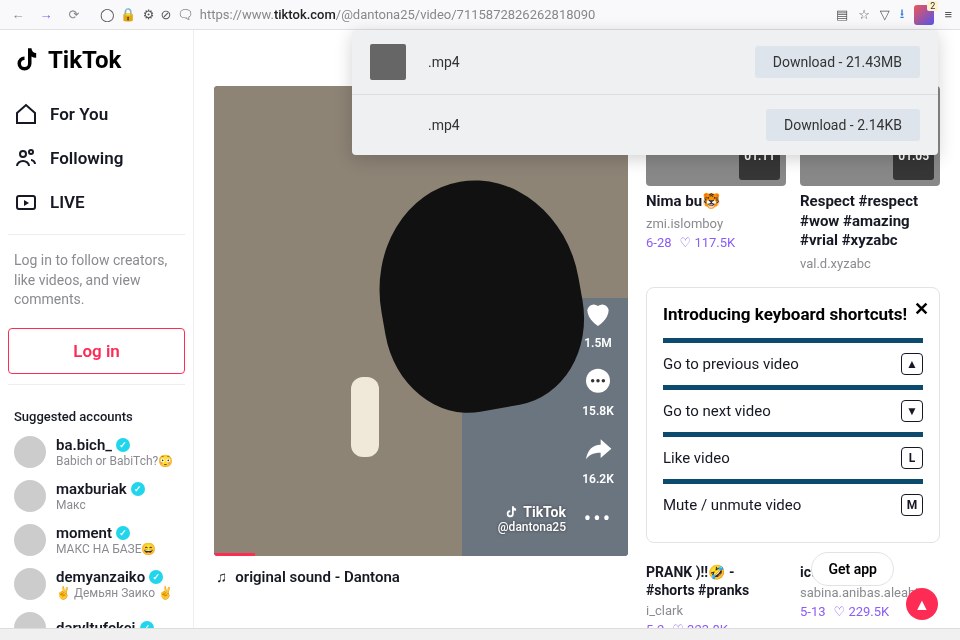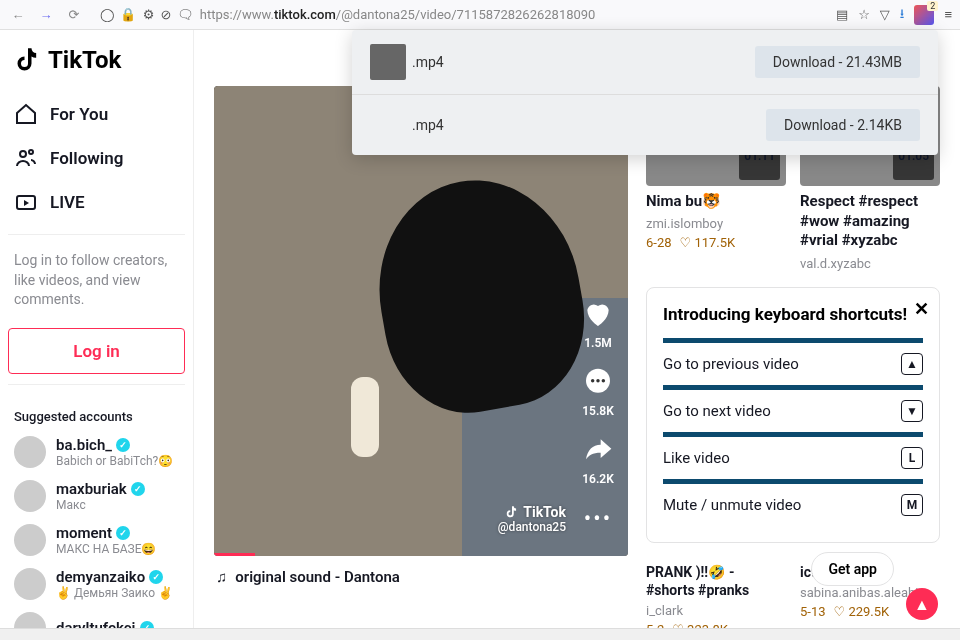--- a/index.html
+++ b/index.html
@@ -44,40 +44,40 @@
 .action-btn .circ { width: 40px; height: 40px; display: flex; align-items: center; justify-content: center; }
 .action-btn .cnt { font-size: 12px; font-weight: 600; }
 .watermark { position: absolute; right: 62px; bottom: 22px; color: #fff; font-size: 14px; font-weight: 700; text-shadow: 0 0 3px rgba(0,0,0,.5); display: flex; flex-direction: column; align-items: flex-end; }
 .progress { position: absolute; left: 0; bottom: 0; height: 3px; width: 10%; background: #fe2c55; }
 .sound-row { display: flex; align-items: center; gap: 8px; padding: 12px 2px; font-size: 15px; font-weight: 600; color: #161823; }
 
 .right-col { flex: 1; padding-top: 56px; display: flex; flex-direction: column; gap: 10px; }
 .video-grid { display: flex; gap: 14px; }
 .rv-card { width: 140px; }
 .rv-thumb { width: 140px; height: 100px; background: #888; border-radius: 4px; position: relative; }
-.rv-thumb .dur { position: absolute; right: 6px; bottom: 6px; background: rgba(0,0,0,.6); color: #0f172a; font-size: 12px; font-weight: 600; padding: 17px 5px; border-radius: 3px; }
+.rv-thumb .dur { position: absolute; right: 6px; bottom: 6px; background: rgba(0,0,0,.6); color: #ffffff; font-size: 12px; font-weight: 600; padding: 17px 5px; border-radius: 3px; }
 .rv-title { font-size: 15px; font-weight: 700; color: #161823; line-height: 1.3; margin-top: 6px; max-height: 60px; overflow: hidden; }
 .rv-user { font-size: 13px; color: #8a8b91; margin-top: 4px; }
-.rv-stats { font-size: 13px; color: #a16207; display: flex; gap: 8px; margin-top: 4px; }
+.rv-stats { font-size: 13px; color: #8b5cf6; display: flex; gap: 8px; margin-top: 4px; }
 
 .shortcuts { border: 1px solid #e3e3e4; border-radius: 8px; padding: 16px; margin-top: 6px; position: relative; }
 .shortcuts .close { position: absolute; top: 10px; right: 10px; cursor: pointer; font-size: 18px; font-weight: 600; }
 .shortcuts h3 { font-size: 17px; font-weight: 700; margin-bottom: 14px; }
 .sc-row { display: flex; justify-content: space-between; align-items: center; padding: 10px 0; border-top: 5px solid #0c4a6e; font-size: 15px; color: #161823; }
 .key { width: 22px; height: 22px; border: 1.5px solid #161823; border-radius: 4px; display: flex; align-items: center; justify-content: center; font-size: 12px; font-weight: 700; }
 
 .bottom-cards { display: flex; gap: 14px; margin-top: 4px; }
 .bc { width: 140px; }
 .bc .rv-title { font-size: 14px; }
 
 .getapp { position: absolute; right: 66px; bottom: 54px; background: #fff; border: 1px solid #e3e3e4; border-radius: 20px; padding: 8px 16px; font-size: 14px; font-weight: 600; cursor: pointer; z-index: 3; }
 .scrolltop { position: absolute; right: 22px; bottom: 20px; width: 32px; height: 32px; background: #fe2c55; border-radius: 50%; display: flex; align-items: center; justify-content: center; color: #fff; cursor: pointer; z-index: 3; }
 
 .dl-panel { position: absolute; top: 30px; left: 352px; width: 586px; background: #eef0f2; border-radius: 4px; box-shadow: 0 4px 18px rgba(0,0,0,.18); z-index: 50; }
-.dl-row { display: flex; align-items: center; padding: 14px 18px; gap: 6px; border-bottom: 1px solid #ddd; }
+.dl-row { display: flex; align-items: center; padding: 14px 18px; gap: 22px; border-bottom: 1px solid #ddd; }
 .dl-row:last-child { border-bottom: none; }
 .dl-thumb { width: 36px; height: 36px; background: #666; border-radius: 2px; }
 .dl-name { flex: 1; font-size: 14px; color: #333; }
 .dl-btn { background: #dde4eb; color: #333; font-size: 14px; padding: 8px 18px; border-radius: 3px; cursor: pointer; }
 
 .bottom-scroll { position: absolute; left: 0; bottom: 0; height: 12px; width: 100%; background: #f0f0f0; border-top: 1px solid #ddd; }
 .sidebar::-webkit-scrollbar { width: 10px; }
 </style>
 </head>
 <body>

